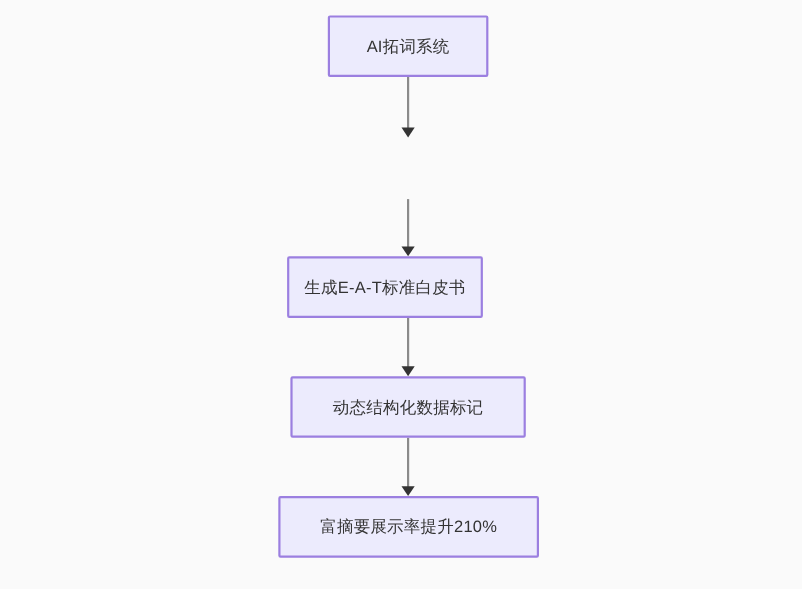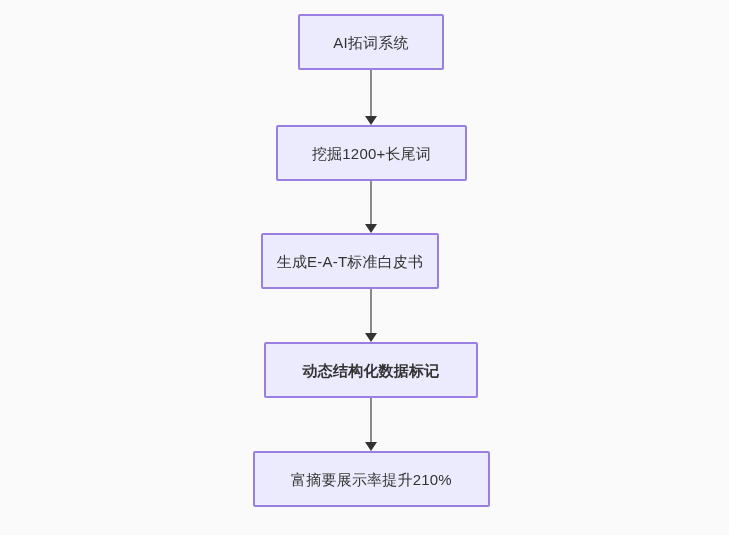--- a/index.html
+++ b/index.html
@@ -85,26 +85,23 @@
     <div class="head" style="border-top-color: rgb(51, 51, 51);"></div>
   </div>
   <div class="connector" id="edge-3" style="left: 364px; top: 398px; height: 53px;">
     <div class="stem" style="height: 47px; background: rgb(138, 138, 138);"></div>
     <div class="head" style="border-top-color: rgb(51, 51, 51);"></div>
   </div>
 
   <div class="node" id="node-0" style="left: 298px; top: 14px; width: 146px; background: rgb(236, 235, 253); border-color: rgb(155, 127, 224); color: rgb(51, 51, 51);">
     <span class="node-label">AI拓词系统</span>
   </div>
-  <div class="node" id="node-1" style="left: 276px; top: 125px; width: 191px; background: rgb(236, 235, 253); border-color: rgb(155, 127, 224); color: rgb(51, 51, 51);">
-    <span class="node-label">挖掘1200+长尾词</span>
-  </div>
   <div class="node" id="node-2" style="left: 261px; top: 233px; width: 178px; background: rgb(236, 235, 253); border-color: rgb(155, 127, 224); color: rgb(51, 51, 51);">
     <span class="node-label">生成E-A-T标准白皮书</span>
   </div>
-  <div class="node" id="node-3" style="left: 264px; top: 342px; width: 214px; background: rgb(236, 235, 253); border-color: rgb(155, 127, 224); color: rgb(51, 51, 51); font-weight: bold;">
+  <div class="node" id="node-3" style="left: 264px; top: 342px; width: 214px; background: rgb(236, 235, 253); border-color: rgb(155, 127, 224); color: rgb(51, 51, 51);">
     <span class="node-label">动态结构化数据标记</span>
   </div>
   <div class="node" id="node-4" style="left: 253px; top: 451px; width: 237px; background: rgb(236, 235, 253); border-color: rgb(155, 127, 224); color: rgb(51, 51, 51); align-items: center;">
     <span class="node-label">富摘要展示率提升210%</span>
   </div>
 
 </div>
 
 </body></html>

